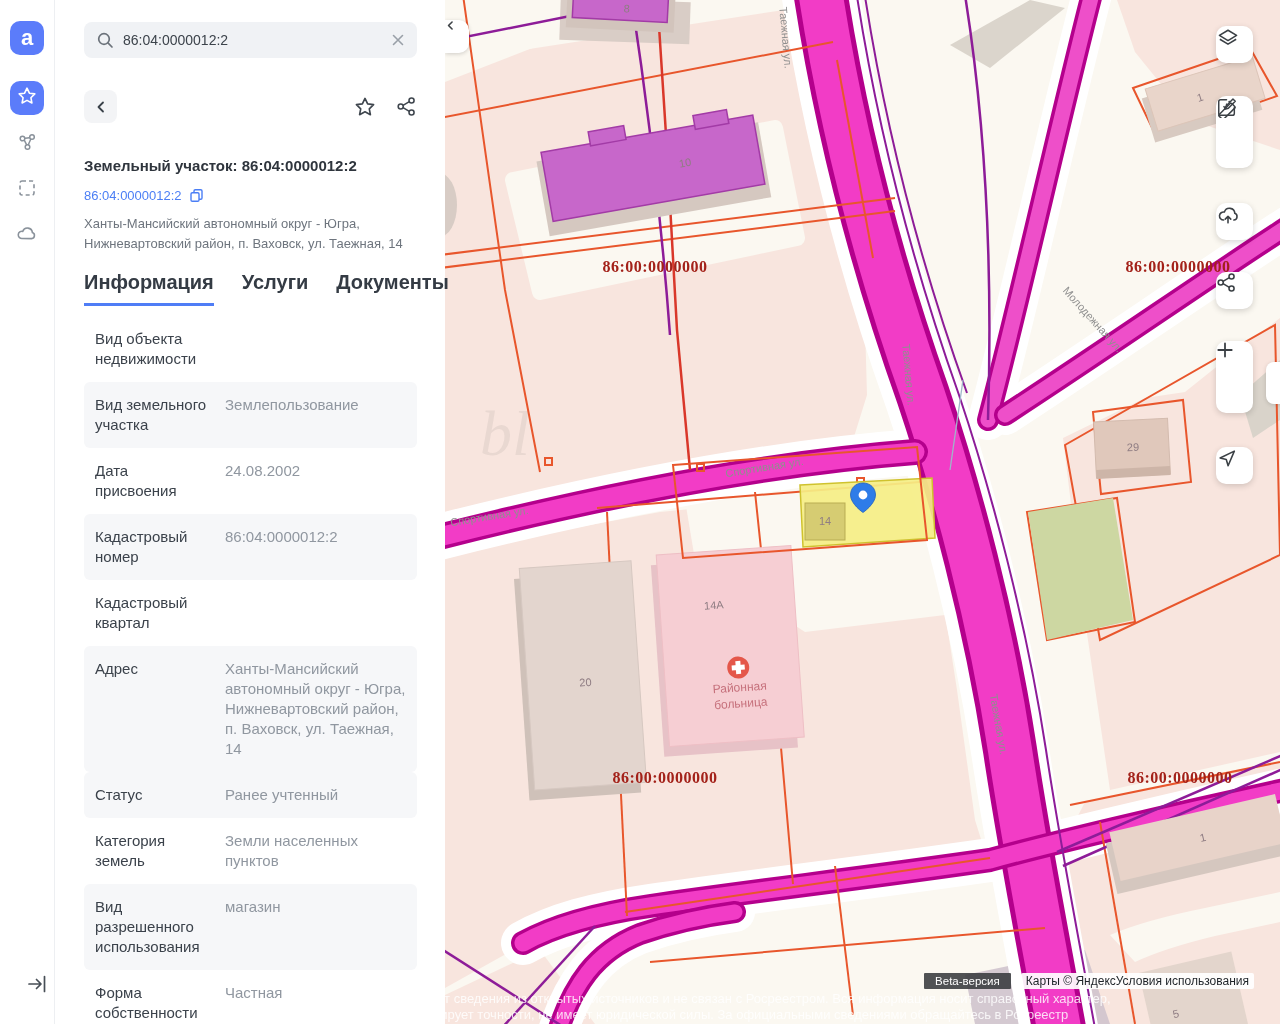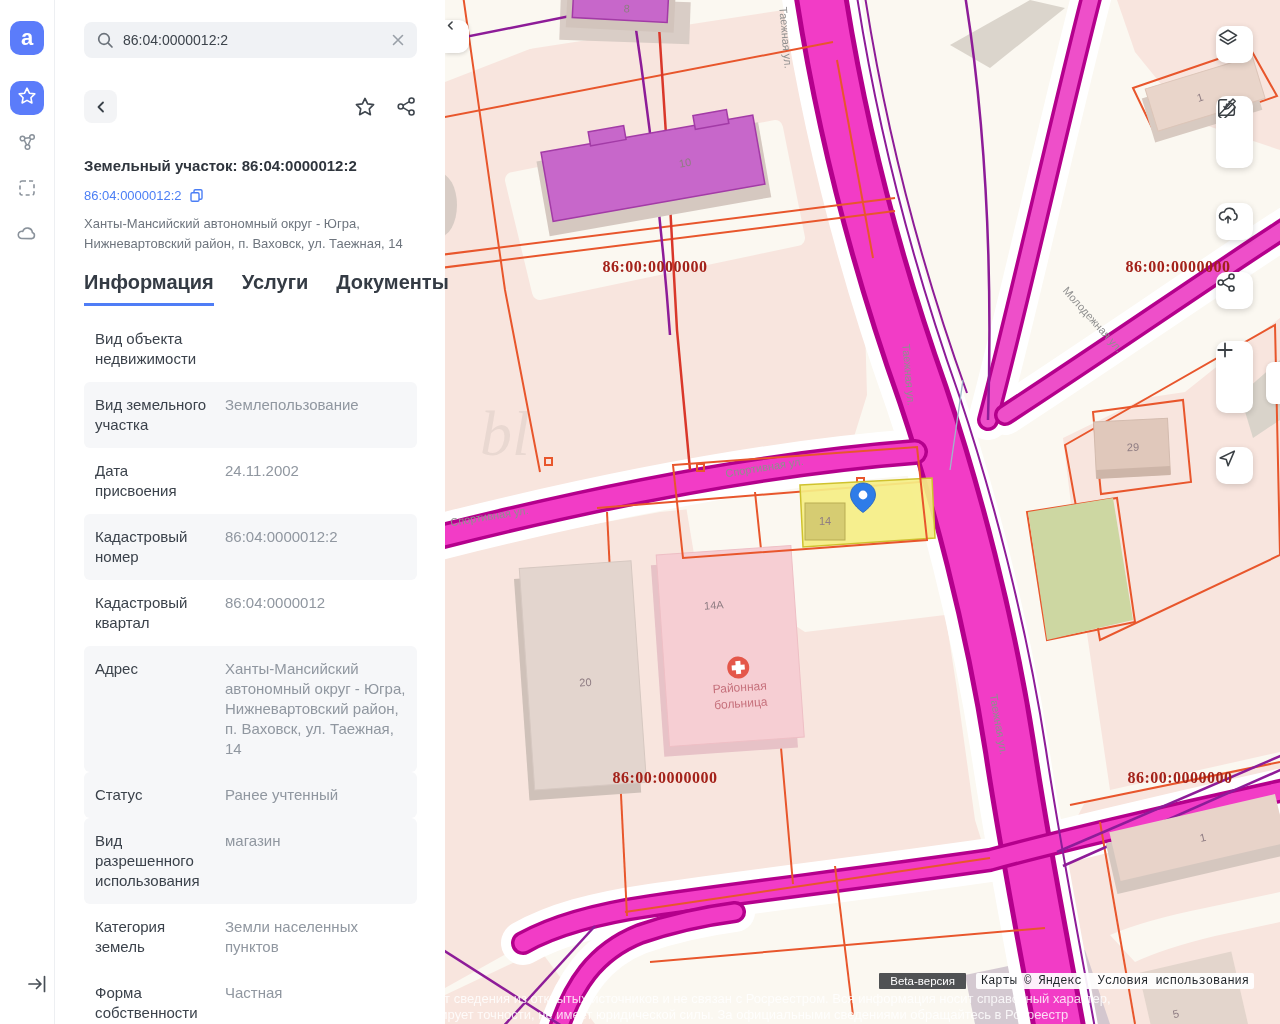--- a/index.html
+++ b/index.html
@@ -61,21 +61,21 @@
   .t2 { top:203px; height:37px; } .t3 { top:272px; height:37px; }
   .tg2 { top:341px; height:72px; } .t4 { top:447px; height:37px; }
   .tool .cell { width:37px; height:36px; display:flex; align-items:center; justify-content:center; }
   .edge-stub { position:absolute; right:0; top:362px; width:14px; height:42px;
     background:#fff; border-radius:8px 0 0 8px; box-shadow:0 1px 4px rgba(0,0,0,.15); z-index:9; }
   .attr { position:absolute; right:26px; bottom:35px; display:flex; align-items:center;
     gap:10px; z-index:12; font-size:12px; }
   .beta { background:rgba(56,58,61,.88); color:#fff; border-radius:1px;
     padding:2px 11px; font-size:11.5px; }
   .attr-strip { background:rgba(255,255,255,.92); padding:1px 5px; display:flex;
-    gap:16px; color:#1f2429; border-radius:2px;font-family:Liberation Mono, monospace; }
+    color:#1f2429; border-radius:2px; }
   .attr-strip span { cursor:pointer; }
   .wm { position:absolute; left:-62px; bottom:1px; width:980px;
     color:rgba(255,255,255,.82); font-size:13px; line-height:16px;
     z-index:8; pointer-events:none; white-space:nowrap; }
   .q-label { font-family:"Liberation Serif","DejaVu Serif",serif; font-weight:700;
     font-size:16px; fill:#a32119; letter-spacing:.5px; }
   .s-label { font-size:11px; fill:#8f8f8f; }
   .b-label { font-size:11px; fill:#8f7d83; }
 </style>
 </head>
@@ -188,45 +188,44 @@
     <div class="tbl">
       <div class="trow">
           <div class="k">Вид объекта недвижимости</div>
         </div>
       <div class="trow alt">
           <div class="k">Вид земельного участка</div>
           <div class="v">Землепользование</div>
         </div>
       <div class="trow">
           <div class="k">Дата присвоения</div>
-          <div class="v">24.11.2002</div>
+          <div class="v">24.08.2002</div>
         </div>
       <div class="trow alt">
           <div class="k">Кадастровый номер</div>
           <div class="v">86:04:0000012:2</div>
         </div>
       <div class="trow">
           <div class="k">Кадастровый квартал</div>
-          <div class="v">86:04:0000012</div>
         </div>
       <div class="trow alt">
           <div class="k">Адрес</div>
           <div class="v">Ханты-Мансийский автономный округ - Югра, Нижневартовский район, п. Ваховск, ул. Таежная, 14</div>
         </div>
       <div class="trow alt">
           <div class="k">Статус</div>
           <div class="v">Ранее учтенный</div>
-        </div>
-      <div class="trow alt">
-          <div class="k">Вид разрешенного использования</div>
-          <div class="v">магазин</div>
         </div>
       <div class="trow">
           <div class="k">Категория земель</div>
           <div class="v">Земли населенных пунктов</div>
+        </div>
+      <div class="trow alt">
+          <div class="k">Вид разрешенного использования</div>
+          <div class="v">магазин</div>
         </div>
       <div class="trow">
           <div class="k">Форма собственности</div>
           <div class="v">Частная</div>
         </div>
       <div class="trow alt">
           <div class="k">Кадастровая стоимость</div>
           <div class="v">358,560 руб.</div>
         </div>
     </div>

